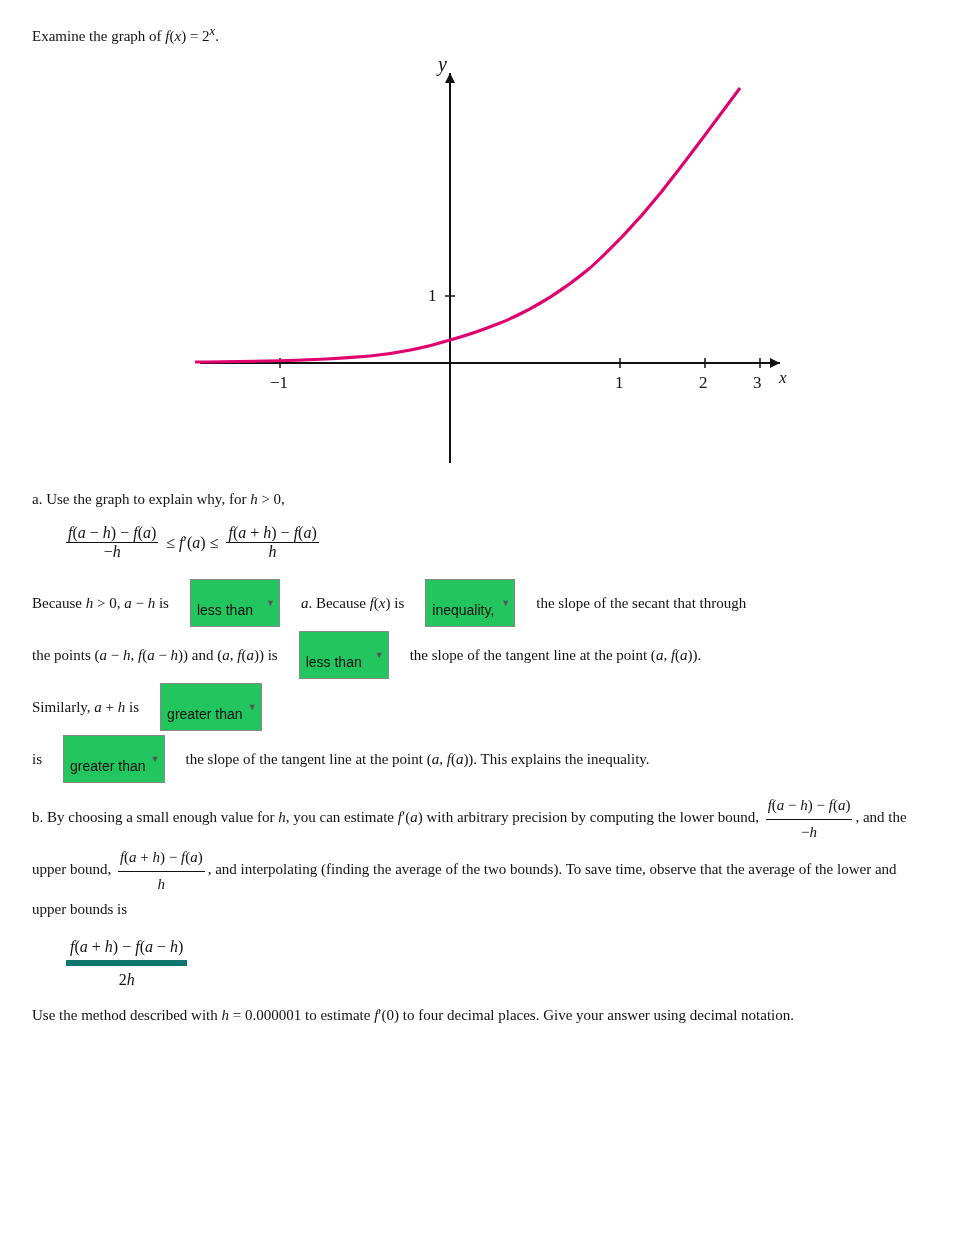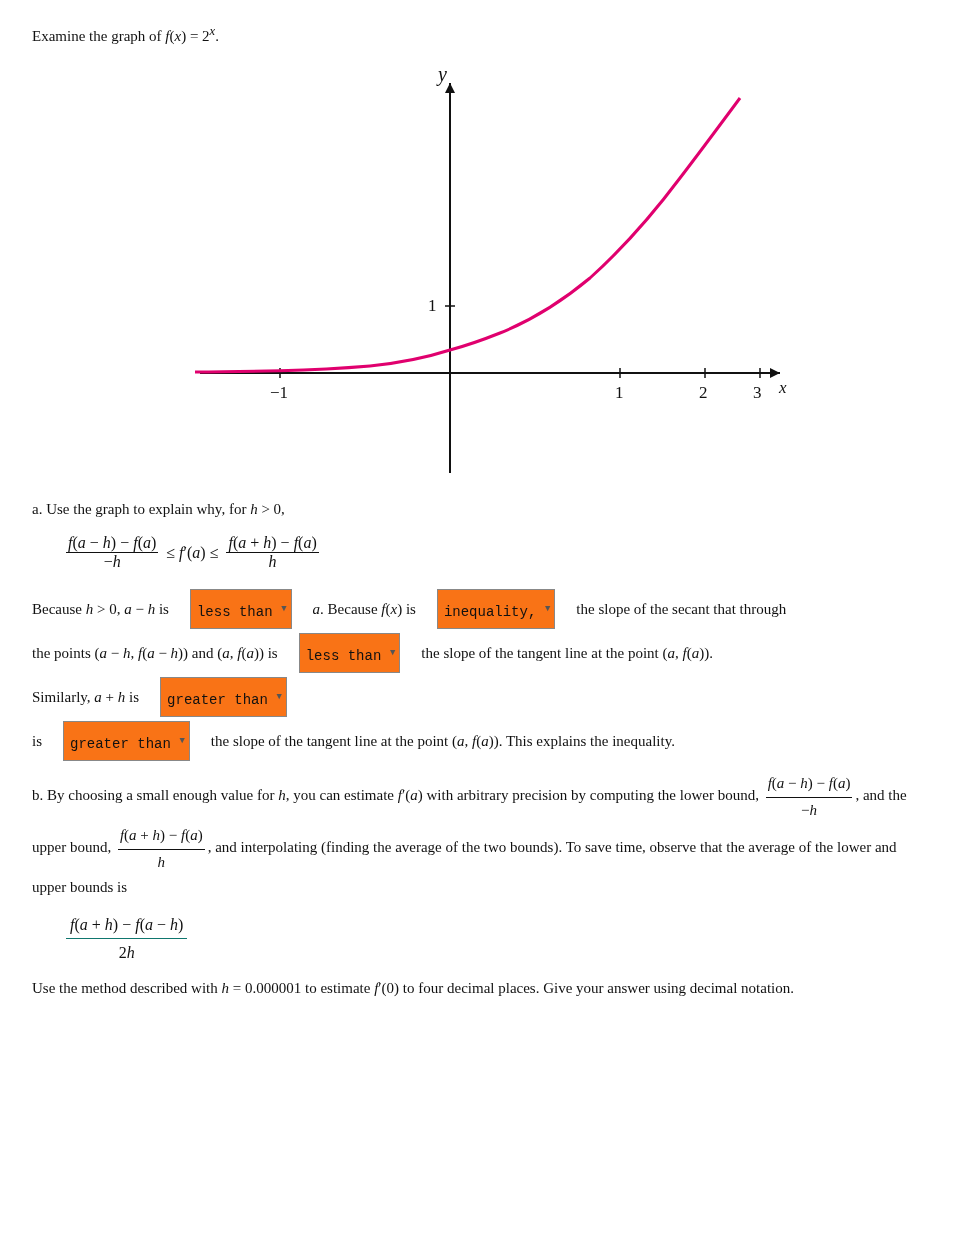--- a/index.html
+++ b/index.html
@@ -7,21 +7,21 @@
       font-family: Georgia, 'Times New Roman', serif;
       font-size: 15px;
       background: #fff;
       color: #111;
       width: 960px;
       min-height: 1250px;
       padding: 24px 32px;
     }
     .header-text {
       font-size: 15px;
-      margin-bottom: 18px;
+      margin-bottom: 8px;
     }
     .graph-container {
       width: 100%;
       display: flex;
       justify-content: center;
       margin-bottom: 18px;
     }
     svg.graph {
       display: block;
     }
@@ -50,24 +50,24 @@
       text-align: center;
     }
     .explanation-block {
       margin: 10px 0;
       line-height: 2.0;
       font-size: 15px;
     }
     .dropdown-box {
       display: inline-block;
       border: 1px solid #888;
-      background: #f97316;
-      padding: 8px 18px 2px 6px;
+      background: #22c55e;
+      padding: 16px 18px 2px 6px;
       font-size: 14px;
-      font-family: Liberation Mono, monospace;
+      font-family: Liberation Sans, sans-serif;
       position: relative;
       min-width: 90px;
       cursor: pointer;
       vertical-align: middle;
     }
     .dropdown-box::after {
       content: '▼';
       font-size: 9px;
       position: absolute;
       right: 4px;
@@ -196,21 +196,21 @@
       <span style="padding:0 2px;">−<em>h</em></span>
     </span>, and the upper bound,
     <span class="fraction" style="display:inline-flex;flex-direction:column;align-items:center;vertical-align:middle;margin:0 3px;">
       <span style="border-bottom:1px solid #111;padding:0 2px;"><em>f</em>(<em>a</em> + <em>h</em>) − <em>f</em>(<em>a</em>)</span>
       <span style="padding:0 2px;"><em>h</em></span>
     </span>, and interpolating (finding the average of the two bounds). To save time, observe that the average of the lower and upper bounds is
   </p>
 
   <div class="part-b-formula" style="margin: 10px 0 10px 32px; font-size:16px;">
     <span class="fraction" style="display:inline-flex;flex-direction:column;align-items:center;vertical-align:middle;">
-      <span style="border-bottom:1px solid #0f766e;padding:0 4px;"><em>f</em>(<em>a</em> + <em>h</em>) − <em>f</em>(<em>a</em> − <em>h</em>)</span>
+      <span style="border-bottom:6px solid #0f766e;padding:0 4px;"><em>f</em>(<em>a</em> + <em>h</em>) − <em>f</em>(<em>a</em> − <em>h</em>)</span>
       <span style="padding:0 4px;">2<em>h</em></span>
     </span>
   </div>
 
   <p>
     Use the method described with <em>h</em> = 0.000001 to estimate <em>f</em>′(0) to four decimal places. Give your answer using decimal notation.
   </p>
 </div>
 
 </body></html>

